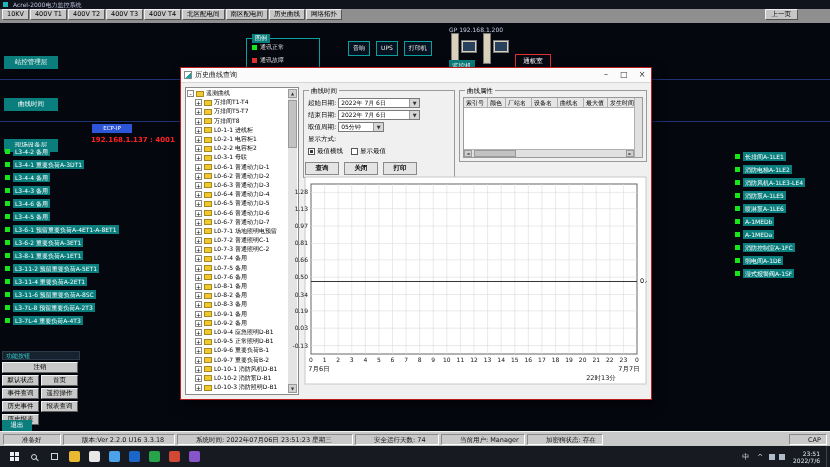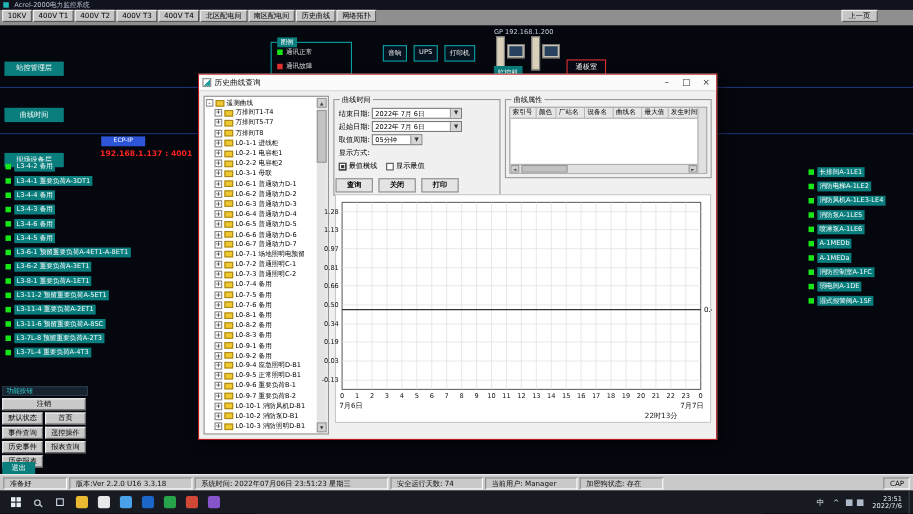--- a/index.html
+++ b/index.html
@@ -91,21 +91,21 @@
   #attr-hscroll .ha { position:absolute; top:0; width:8px; height:7px; background:#d0d0d0; border:1px solid #9a9a9a; font-size:4px; line-height:6px; text-align:center; color:#333; }
   .ha.left { left:0; } .ha.left::after { content:"◄"; }
   .ha.right { right:0; } .ha.right::after { content:"►"; }
   #attr-hthumb { position:absolute; left:10px; top:0; width:42px; height:7px; background:#c2c2c2; border:1px solid #9a9a9a; }
   #attr-vscroll { position:absolute; right:0; top:0; bottom:0; width:8px; background:#e0e0e0; border-left:1px solid #b0b0b0; }
 
   #chart-svg { position:absolute; left:100px; top:108px; width:366px; height:210px; }
 
   
   #statusbar { position:absolute; left:0; top:431px; width:830px; height:15px; background:#c9c9c9; border-top:1px solid #f0f0f0; display:flex; align-items:center; padding:0 2px; }
-  .sec { border:1px solid; border-color:#8a8a8a #ffffff #ffffff #8a8a8a; margin:16px 1px; padding:0 5px; height:11px; line-height:10px; font-size:6.5px; color:#111; white-space:nowrap; overflow:hidden; }
+  .sec { border:1px solid; border-color:#8a8a8a #ffffff #ffffff #8a8a8a; margin:16px 1px; padding:0 18px; height:11px; line-height:10px; font-size:6.5px; color:#111; white-space:nowrap; overflow:hidden; }
   #caps-sec { width:24px; text-align:center; }
 
   
   #taskbar { position:absolute; left:0; top:446px; width:830px; height:21px; background:#171a21; display:flex; align-items:center; padding-left:4px; }
   .tbi { width:20px; height:21px; display:flex; align-items:center; justify-content:center; flex:0 0 auto; }
   #start-icon { display:grid; grid-template-columns:4px 4px; grid-template-rows:4px 4px; gap:1px; }
   #start-icon span { background:#e8edf5; }
   .mag { width:6px; height:6px; border:1px solid #cfd6e4; border-radius:50%; position:relative; }
   .mag::after { content:""; position:absolute; width:4px; height:1px; background:#cfd6e4; transform:rotate(45deg); right:-3px; bottom:-1px; }
   .tv { width:7px; height:7px; border:1px solid #cfd6e4; }
@@ -495,28 +495,28 @@
       <span class="sarrow up"></span>
       <span id="tree-thumb"></span>
       <span class="sarrow down"></span>
     </div>
   </div>
 
   <div class="group" id="grp-time">
     <span class="gtitle">曲线时间</span>
     <div class="gbody">
       <div class="form-row">
-        <span>结束日期:</span>
+        <span>起始日期:</span>
         <div class="combo">
           <span>2022年 7月 6日</span>
           <span class="arrow"></span>
         </div>
       </div>
       <div class="form-row">
-        <span>起始日期:</span>
+        <span>结束日期:</span>
         <div class="combo">
           <span>2022年 7月 6日</span>
           <span class="arrow"></span>
         </div>
       </div>
       <div class="form-row">
         <span>取值周期:</span>
         <div class="combo small">
           <span>05分钟</span>
           <span class="arrow"></span>

